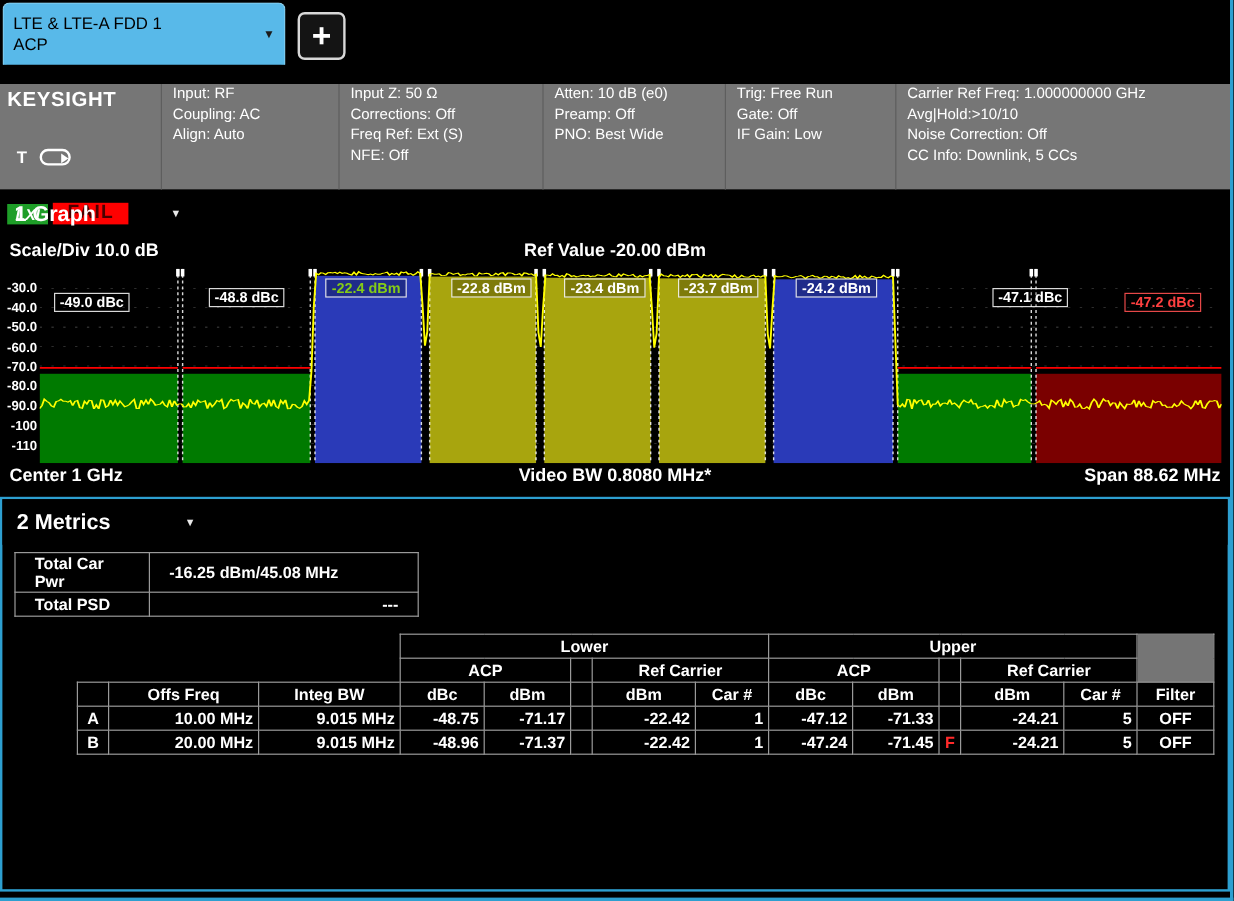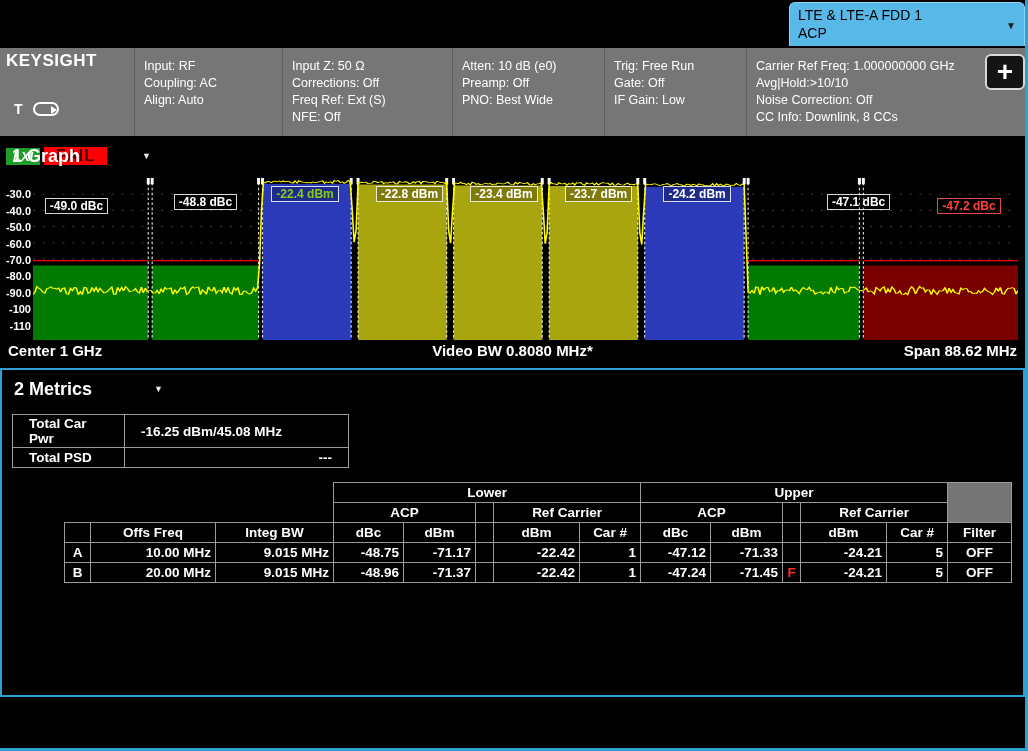--- a/index.html
+++ b/index.html
@@ -6,21 +6,21 @@
   html,body { background:#000; }
   body {
     width:1028px; height:751px;
     font-family:"Liberation Sans", sans-serif;
     color:#fff; overflow:hidden; position:relative;
   }
   .app { width:1028px; height:751px; background:#000;
          border-right:3px solid #2d9fd0; border-bottom:3px solid #2d9fd0; }
 
   
-  .tabbar { height:48px; background:#000; display:flex; align-items:flex-end; padding:2px 0 0 2px;flex-direction:column; }
+  .tabbar { height:70px; background:#000; display:flex; align-items:flex-start; padding:2px 0 0 2px; }
   .tab {
     width:236px; height:52px; background:#58b9e9; color:#000;
     border-radius:6px 6px 0 0; border:1px solid #8fd4f2; border-bottom:none;
     display:flex; align-items:center; position:relative; padding:4px 22px 4px 8px;
   }
   .tab .tab-lines { font-size:14px; line-height:1.25; font-weight:400; }
   .tab .tab-caret { position:absolute; right:8px; top:50%; transform:translateY(-50%); font-size:10px; color:#1b1b1b; }
   .add-btn {
     width:40px; height:40px; margin:8px 0 0 10px; background:#141414;
     border:2px solid #d8d8d8; border-radius:6px; color:#fff;
@@ -31,21 +31,21 @@
   .header { height:88px; background:#767676; display:flex; color:#fff; }
   .logo-block { width:134px; padding:3px 6px; display:flex; flex-direction:column; justify-content:space-between;gap:30px; }
   .logo { font-size:17px; font-weight:700; letter-spacing:.5px; }
   .trig-row { display:flex; align-items:center; gap:10px; padding-left:8px; }
   .trig-letter { font-size:14px; font-weight:700; }
   .sweep-icon { width:26px; height:14px; border:2px solid #fff; border-radius:7px; position:relative; display:inline-block; }
   .sweep-icon::after { content:""; position:absolute; right:-4px; top:2px; border:4px solid transparent; border-left:6px solid #fff; }
   .badge-row { display:flex; gap:4px; align-items:flex-end; }
   .lxi-badge { background:#1e9e28; color:#fff; font-weight:700; font-style:italic; font-size:13px; padding:1px 7px; }
   .fail-badge { background:#ff0000; color:#4a0000; font-weight:700; font-size:16px; padding:0 12px; letter-spacing:1px; }
-  .hdr-col { padding:10px 9px; font-size:12.5px; line-height:1.35; border-left:1px solid #5e5e5e; }
+  .hdr-col { padding:0 9px; font-size:12.5px; line-height:1.35; border-left:1px solid #5e5e5e; }
   .hdr-col div { white-space:nowrap; }
   .hdr-col.c1 { width:148px; }
   .hdr-col.c2 { width:170px; }
   .hdr-col.c3 { width:152px; }
   .hdr-col.c4 { width:142px; }
   .hdr-col.c5 { flex:1; }
 
   
   .selector { height:40px; display:flex; align-items:center; padding-left:12px; background:#000; }
   .selector .sel-label { font-size:18px; font-weight:700; }
@@ -140,29 +140,33 @@
     </div>
     <div class="hdr-col c4">
       <div>Trig: Free Run</div>
       <div>Gate: Off</div>
       <div>IF Gain: Low</div>
     </div>
     <div class="hdr-col c5">
       <div>Carrier Ref Freq: 1.000000000 GHz</div>
       <div>Avg|Hold:&gt;10/10</div>
       <div>Noise Correction: Off</div>
-      <div>CC Info: Downlink, 8 CCs</div>
+      <div>CC Info: Downlink, 5 CCs</div>
     </div>
   </div>
 
   <div class="selector">
     <span class="sel-label">1 Graph</span>
     <span class="sel-caret">▼</span>
   </div>
 
+  <div class="scale-row">
+    <span class="scale-div">Scale/Div 10.0 dB</span>
+    <span class="ref-value">Ref Value -20.00 dBm</span>
+  </div>
 
   <div class="graph-area">
     <div class="y-axis">
         <div class="ylab" style="top: 10%;">-30.0</div>
         <div class="ylab" style="top: 20%;">-40.0</div>
         <div class="ylab" style="top: 30%;">-50.0</div>
         <div class="ylab" style="top: 40%;">-60.0</div>
         <div class="ylab" style="top: 50%;">-70.0</div>
         <div class="ylab" style="top: 60%;">-80.0</div>
         <div class="ylab" style="top: 70%;">-90.0</div>

